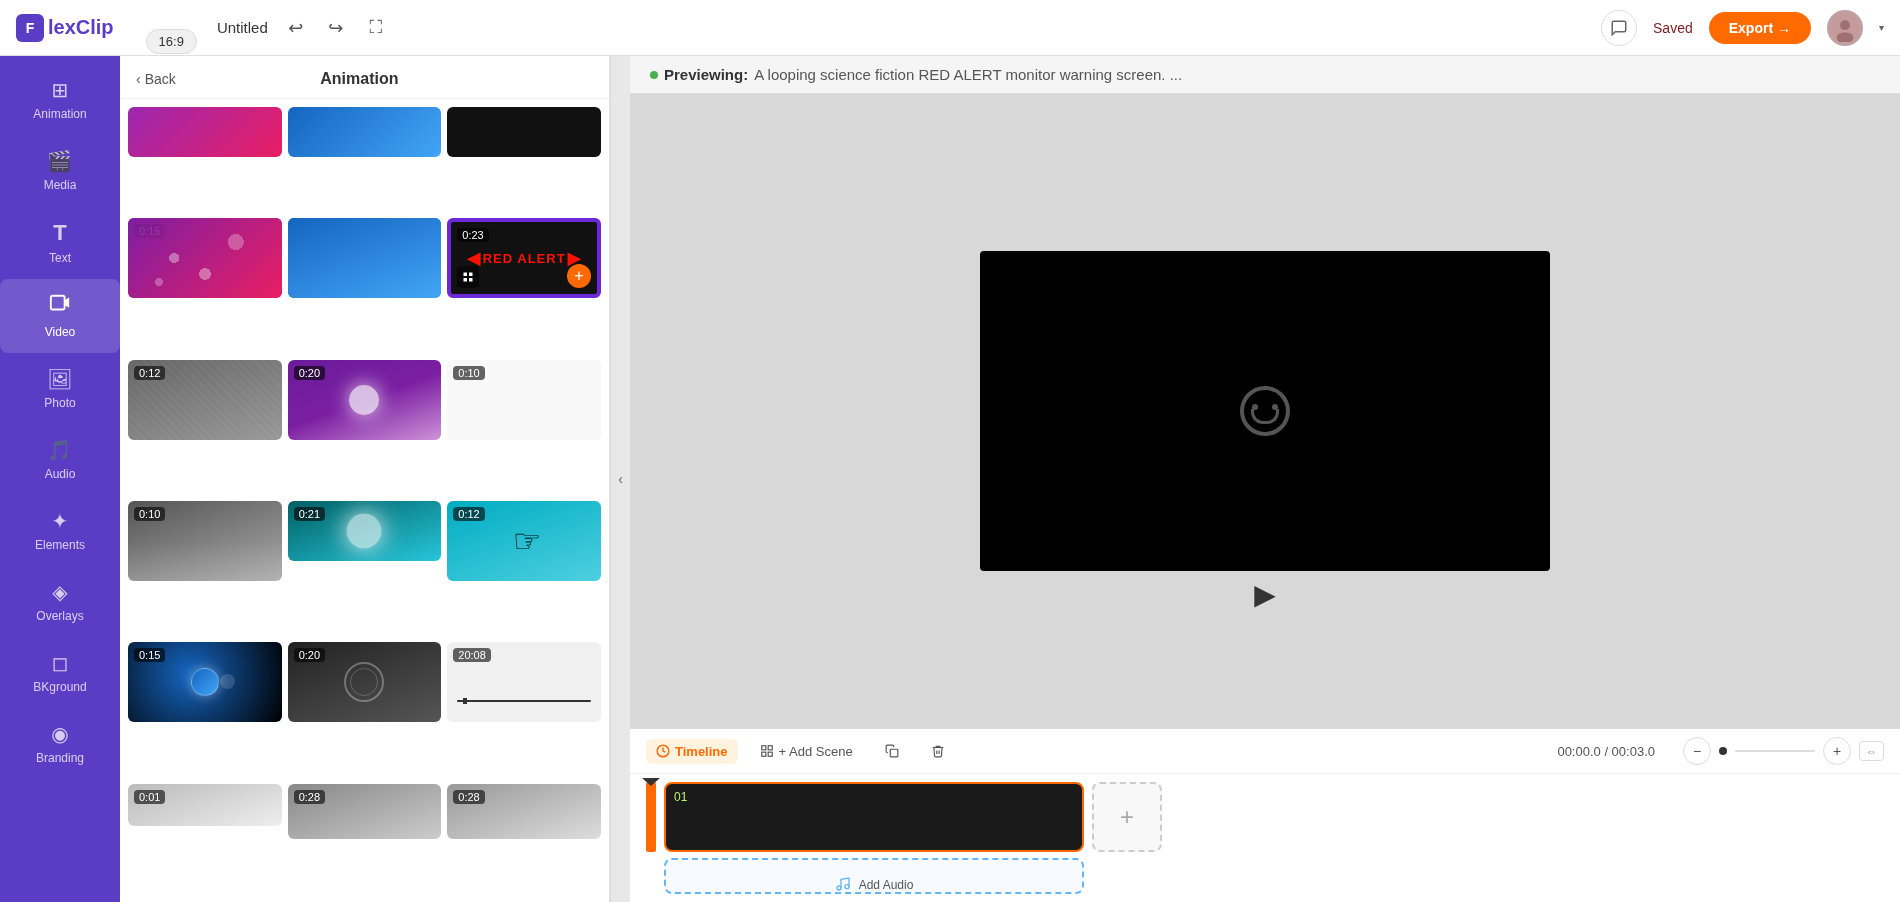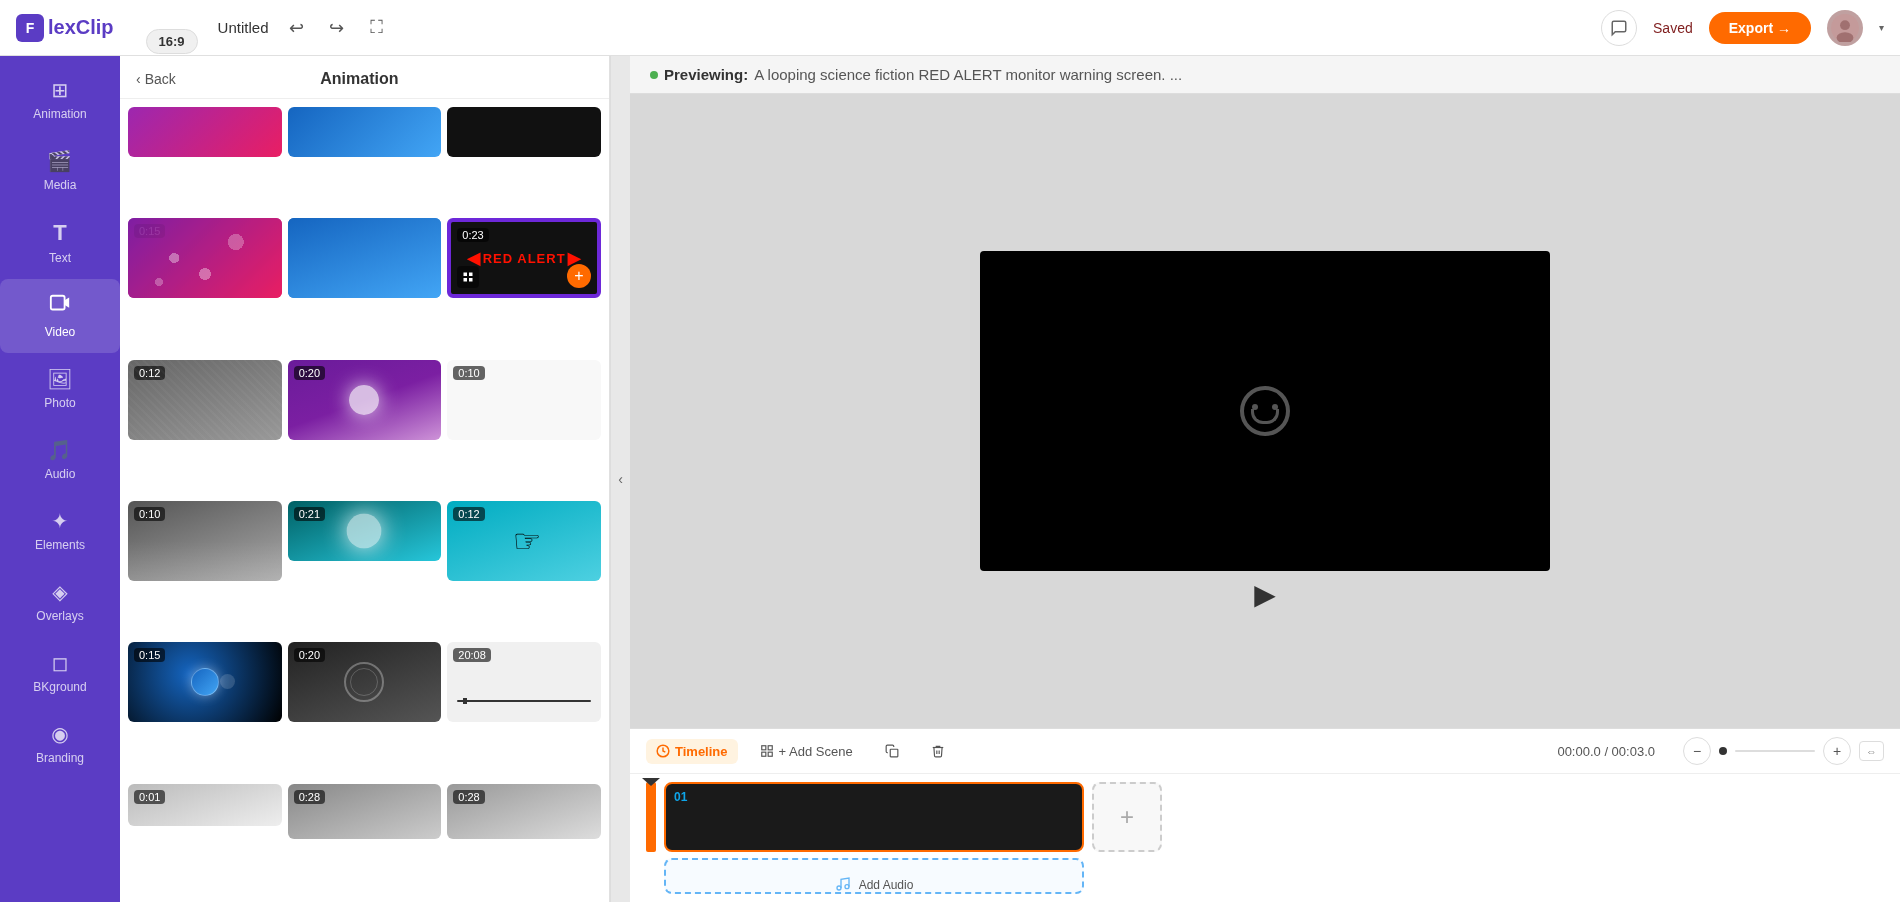--- a/index.html
+++ b/index.html
@@ -24,21 +24,21 @@
     }
     .logo-play {
       width: 28px; height: 28px;
       background: #5b3cc4;
       border-radius: 6px;
       display: flex; align-items: center; justify-content: center;
       color: white; font-size: 14px;
     }
     .aspect-badge {
       background: #f0f0f0; border-radius: 20px;
-      padding: 4px 12px; font-size: 13px; font-weight: 700; color: #333;
+      padding: 4px 12px; font-size: 13px; font-weight: 400; color: #333;
       border: 1px solid #ddd;
       margin-top: 28px;
     }
     .project-title {
       font-size: 15px; color: #333; margin-left: 8px;
     }
     .top-bar-icons {
       display: flex; align-items: center; gap: 8px; color: #666;
     }
     .icon-btn {
@@ -276,21 +276,21 @@
       width: 420px; height: 70px;
       background: #1a1a1a;
       border-radius: 8px;
       border: 2px solid #ff6a00;
       display: flex; align-items: flex-start;
       padding: 6px 8px;
       cursor: pointer;
       flex-shrink: 0;
     }
     .scene-number {
-      font-size: 12px; color: #0ea5e9; font-weight: 700;
+      font-size: 12px; color: #bef264; font-weight: 400;
     }
     .add-scene-btn {
       width: 70px; height: 70px;
       border: 2px dashed #ccc;
       border-radius: 8px;
       background: #f8f8f8;
       cursor: pointer;
       display: flex; align-items: center; justify-content: center;
       font-size: 24px; color: #aaa;
     }

